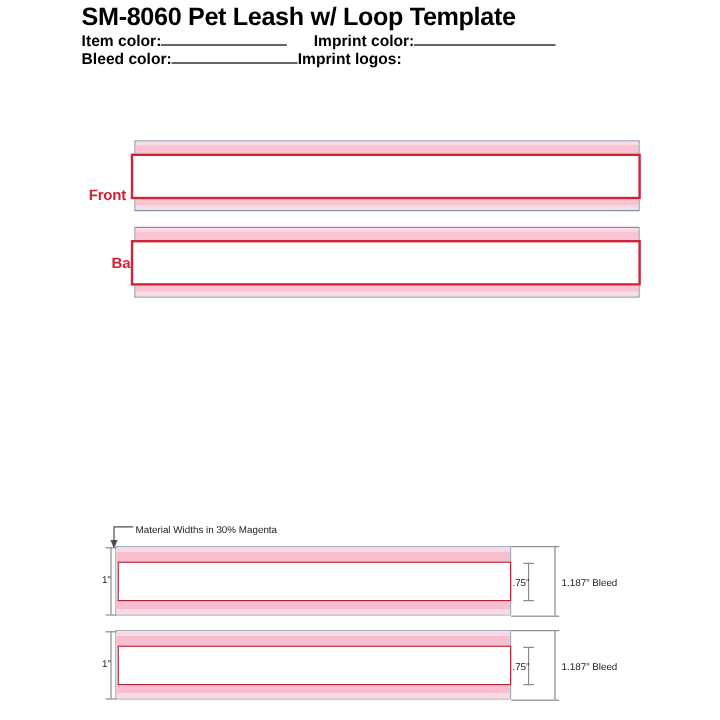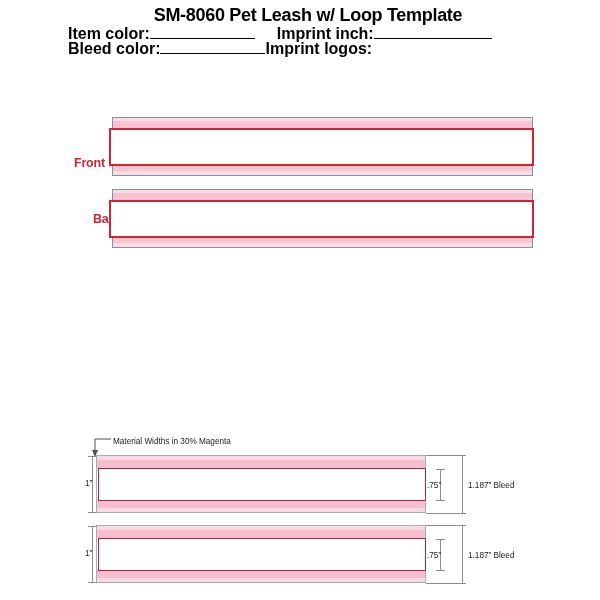--- a/index.html
+++ b/index.html
@@ -7,25 +7,25 @@
   body {
     width:600px; height:600px; background:#ffffff;
     font-family:"Liberation Sans", sans-serif;
     position:relative; overflow:hidden;
     -webkit-font-smoothing:antialiased;
   }
 
   
   #header { position:absolute; left:68px; top:4px; width:480px; }
   #doc-title {
-    font-size:18px; font-weight:bold; color:#000;
-    letter-spacing:-0.3px; line-height:22px; white-space:nowrap;text-align:center;
+    font-size:21px; font-weight:bold; color:#000;
+    letter-spacing:-0.3px; line-height:22px; white-space:nowrap;
   }
   .field-row {
-    font-size:16px; font-weight:bold; color:#000;
+    font-size:13px; font-weight:bold; color:#000;
     line-height:15px; white-space:nowrap; display:flex; align-items:baseline;
   }
   .field-row .lbl { flex:0 0 auto; }
   .rule {
     display:inline-block; border-bottom:1.4px solid #000;
     height:11px; flex:0 0 auto;
   }
   .rule.w1 { width:105px; }
   .rule.w2 { width:118px; }
   .rule.w3 { width:105px; }
@@ -85,21 +85,21 @@
 <body>
 
 <div id="header">
 
   <div id="doc-title">SM-8060 Pet Leash w/ Loop Template</div>
 
   <div class="field-row">
     <span class="lbl">Item color:</span>
     <span class="rule w1"></span>
     <span class="gap-sm"></span>
-    <span class="lbl">Imprint inch:</span>
+    <span class="lbl">Imprint color:</span>
     <span class="rule w2"></span>
   </div>
 
   <div class="field-row">
     <span class="lbl">Bleed color:</span>
     <span class="rule w3"></span>
     <span class="lbl">Imprint logos:</span>
   </div>
 </div>
 

